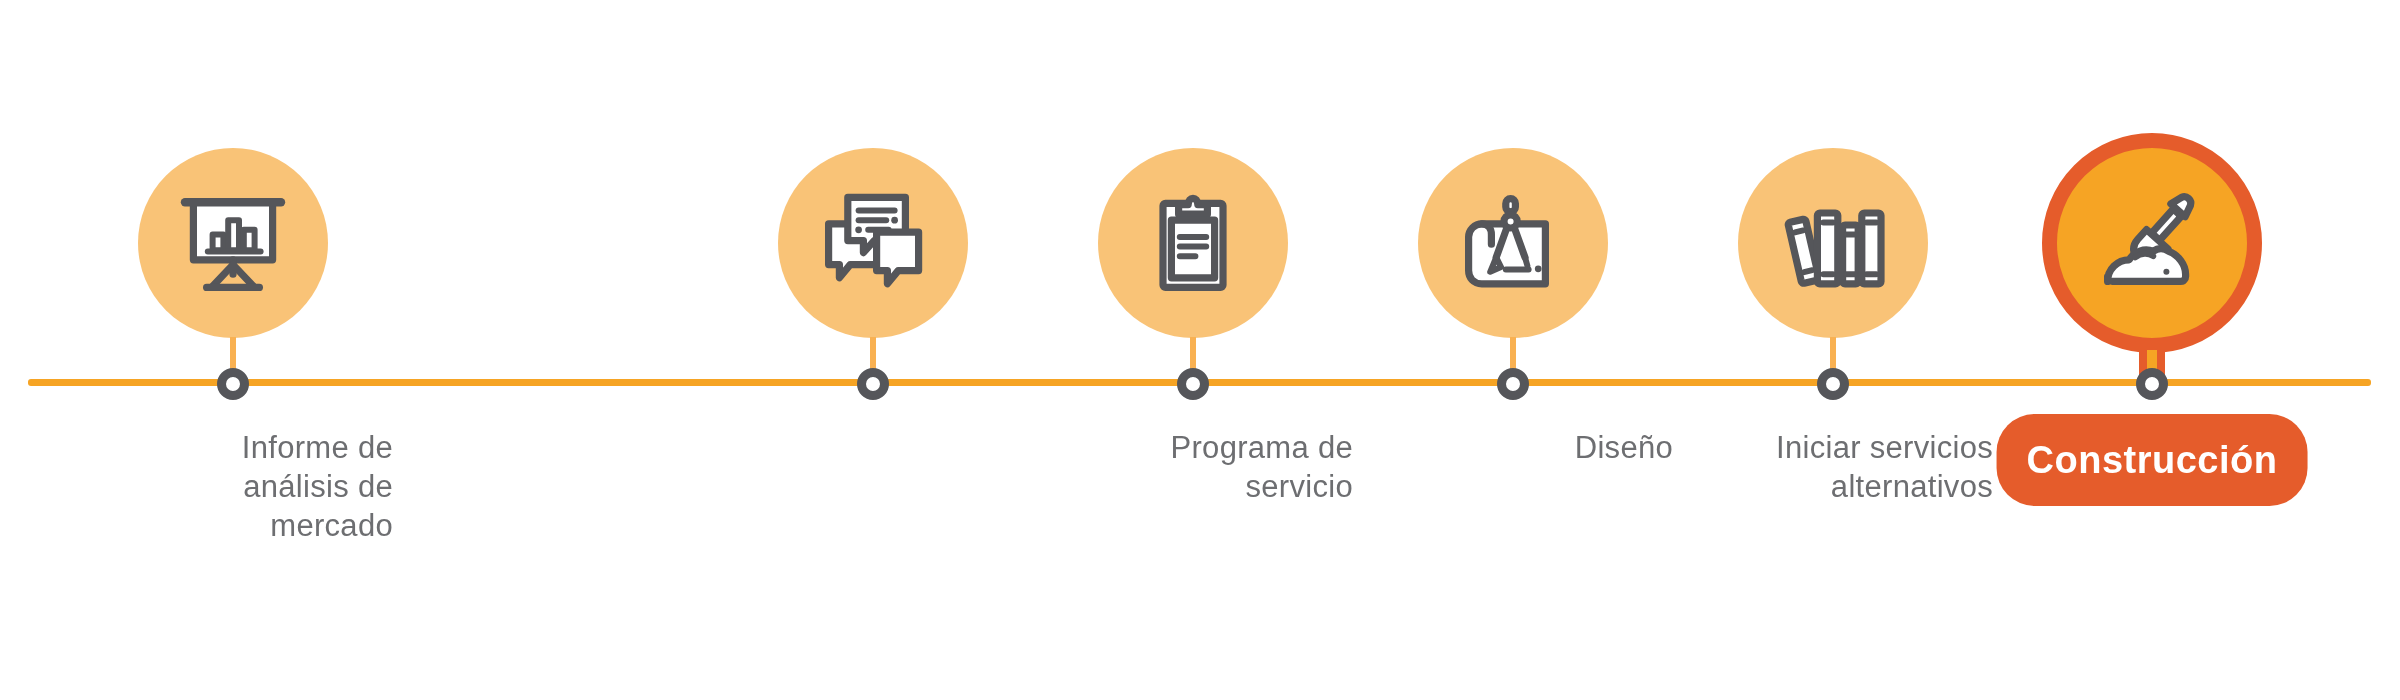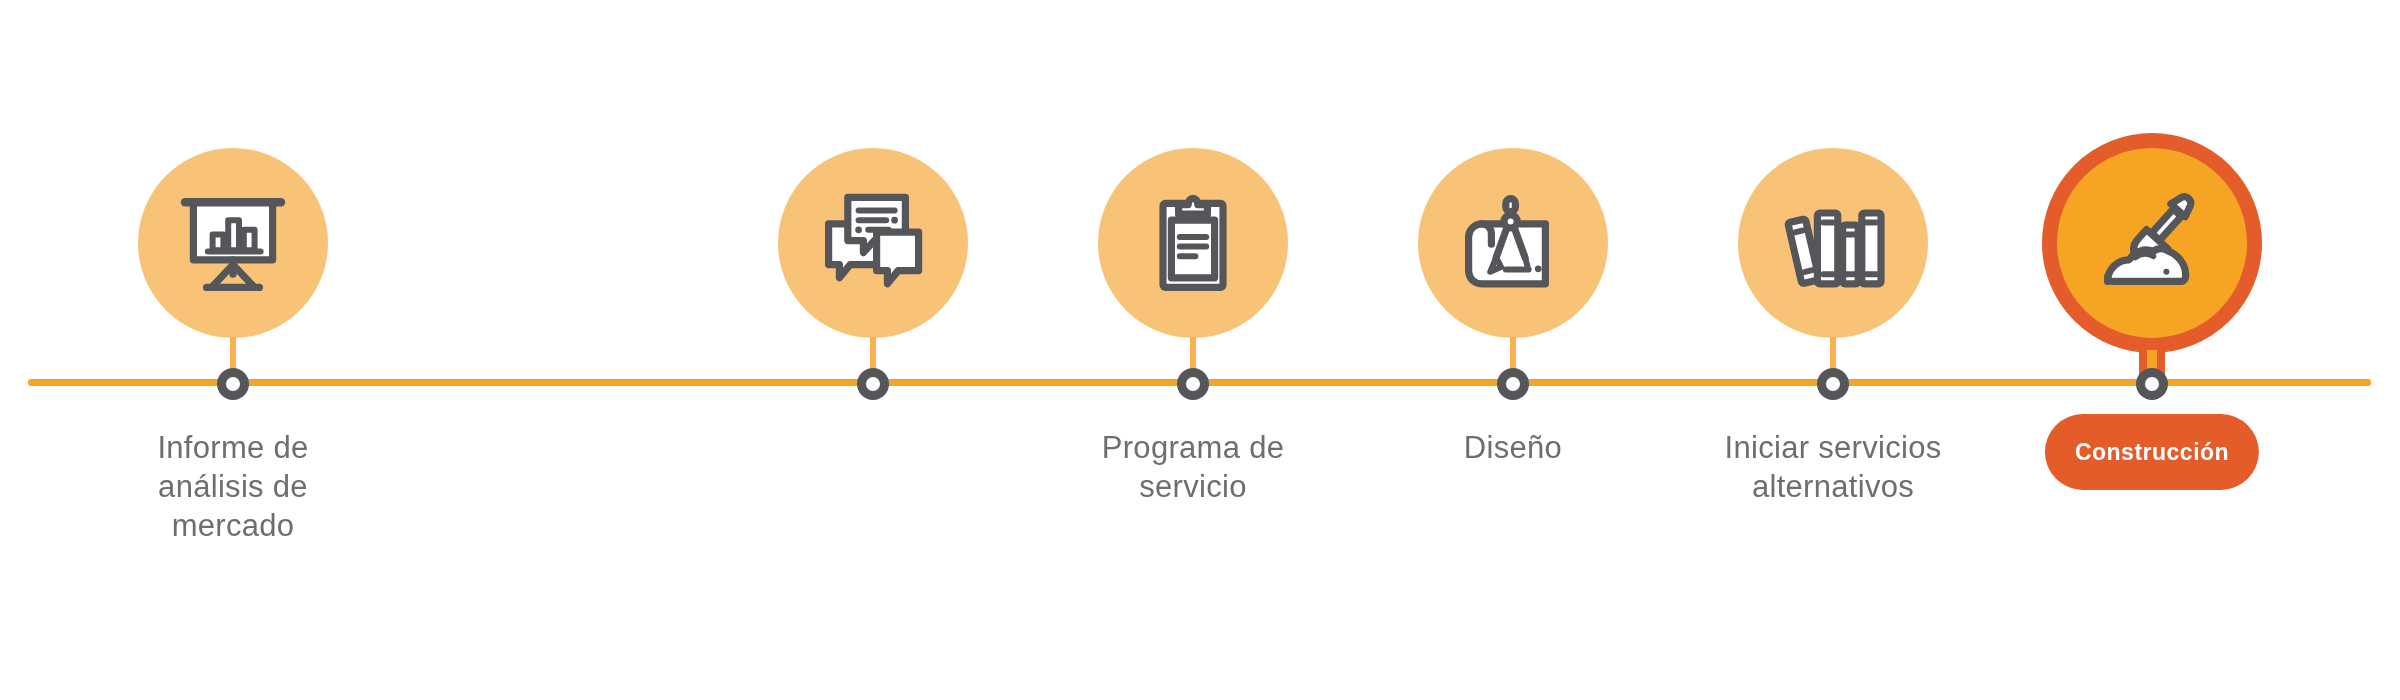--- a/index.html
+++ b/index.html
@@ -51,29 +51,29 @@
   .stage.active .stem::after{
     content:"";position:absolute;left:50%;top:0;bottom:0;width:10px;margin-left:-5px;
     background:var(--active-fill);
   }
   .node{
     position:absolute;left:50%;top:368px;width:32px;height:32px;margin-left:-16px;
     border-radius:50%;background:#ffffff;border:9px solid var(--node-ring);
     box-sizing:border-box;z-index:3;
   }
   .label{
-    position:absolute;left:0;right:0;top:428px;text-align:center;
+    position:absolute;left:0;right:0;top:428px;text-align:right;
     font-size:31px;line-height:39px;font-weight:500;color:var(--label-gray);
     white-space:pre-line;letter-spacing:0.3px;
   }
   .pill{
     position:absolute;left:50%;top:414px;transform:translateX(-50%);
-    height:76px;line-height:76px;padding:0 30px;border-radius:38px;
+    height:76px;line-height:76px;padding:8px 30px;border-radius:38px;
     background:var(--active-red);color:var(--pill-text);
-    font-size:23px;font-weight:700;letter-spacing:0.5px;white-space:nowrap;z-index:2;
+    font-size:38px;font-weight:700;letter-spacing:0.5px;white-space:nowrap;z-index:2;
   }
 </style>
 </head>
 <body>
 
 <div class="canvas">
 
   <div class="timeline-line"></div>
 
   <div class="stage" style="left:73px">

